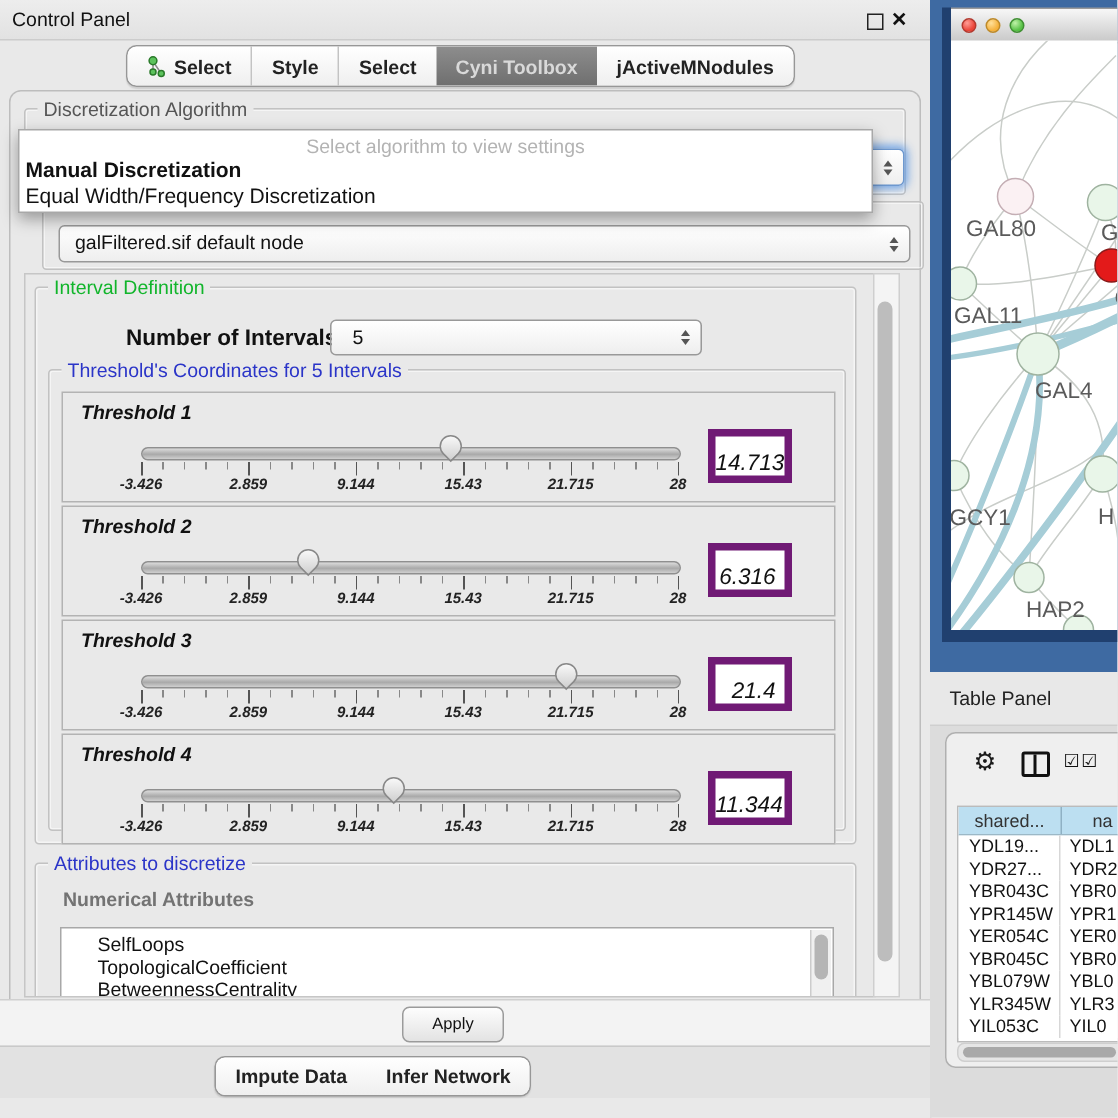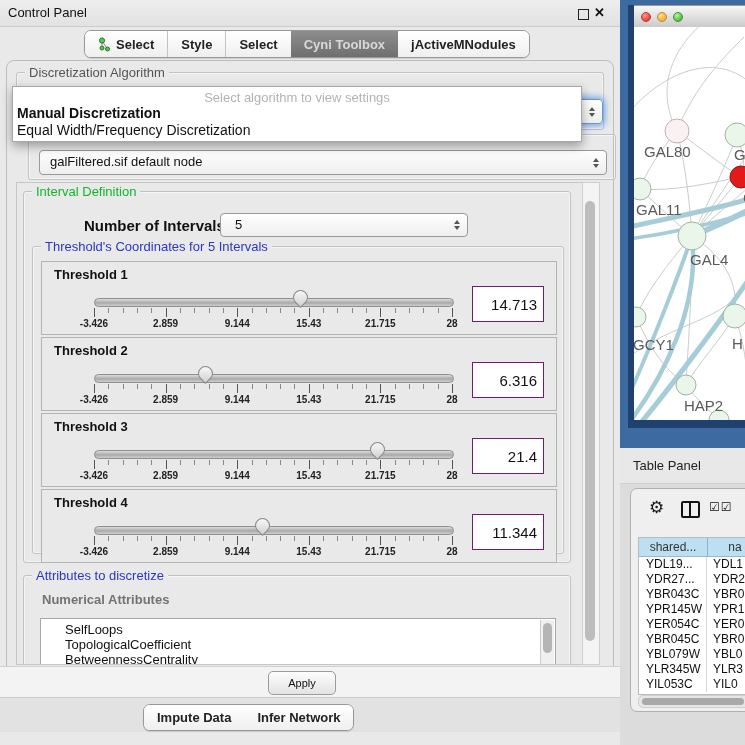--- a/index.html
+++ b/index.html
@@ -48,33 +48,33 @@
               box-shadow:0 4px 10px rgba(0,0,0,.35);z-index:6;}
   .popup-prompt{position:absolute;left:0;top:3px;width:100%;text-align:center;color:#b3b3b3;font-size:13px;}
   .popup-item{position:absolute;left:4px;font-size:14px;color:#111;white-space:nowrap;}
 
   
   #viewport{left:16px;top:182px;width:566px;height:481px;border:1px solid #c6c6c6;overflow:hidden;background:#e9e9e9;}
   .vscroll{left:582px;top:182px;width:16px;height:481px;background:#f4f4f4;border:1px solid #cfcfcf;}
   .vthumb{position:absolute;left:2px;top:18px;width:10px;height:440px;border-radius:5px;background:#bdbdbd;}
 
   
-  .tbox{left:8px;width:514px;height:72px;border:1px solid #b3b3b3;background:#e9e9e9;}
+  .tbox{left:8px;width:514px;height:72px;border:1px solid #b3b3b3;background:#e9e9e9;font-style:italic;}
   .tlabel{position:absolute;left:12px;top:5px;font-size:13px;font-weight:bold;color:#111;}
   .track{left:52px;top:36px;width:358px;height:7px;border:1px solid #8f8f8f;border-radius:5px;
          background:linear-gradient(#dcdcdc,#a9a9a9 55%,#cfcfcf);}
   .thumb{top:28px;width:13px;height:13px;background:linear-gradient(135deg,#ffffff,#cfcfcf);
          border:1px solid #888;border-radius:50% 50% 0 50%;transform:rotate(45deg);}
   .ticks-minor{left:52px;top:46px;width:359px;height:5px;
          background:repeating-linear-gradient(90deg,#888 0 1px,transparent 1px 14.32px);}
   .ticks-major{left:52px;top:46px;width:360px;height:9px;
          background:repeating-linear-gradient(90deg,#555 0 1px,transparent 1px 71.6px);}
   .ticklabels{left:52px;top:56px;width:358px;height:12px;}
   .tick-lab{position:absolute;transform:translateX(-50%);font-size:10px;font-weight:bold;color:#222;white-space:nowrap;}
-  .tvalue{left:430px;top:24px;width:72px;height:36px;background:#fff;border:1px solid #701a75;
+  .tvalue{left:430px;top:24px;width:56px;height:36px;background:#fff;border:5px solid #701a75;
           font-size:15px;color:#111;text-align:right;line-height:36px;padding-right:6px;box-sizing:border-box;}
 
   
   #attr-list{left:16px;top:42px;width:514px;height:88px;background:#fff;border:1px solid #a8a8a8;}
   .attr-item{position:absolute;left:24px;font-size:13px;color:#111;white-space:nowrap;}
   .list-scroll{position:absolute;right:1px;top:1px;width:13px;height:86px;background:#f0f0f0;border-left:1px solid #ccc;}
   .list-thumb{position:absolute;left:1.5px;top:3px;width:9px;height:30px;border-radius:5px;background:#b5b5b5;}
 
   
   #apply-strip{left:0;top:666px;width:620px;height:31px;background:#f3f3f3;border-top:1px solid #d0d0d0;}

